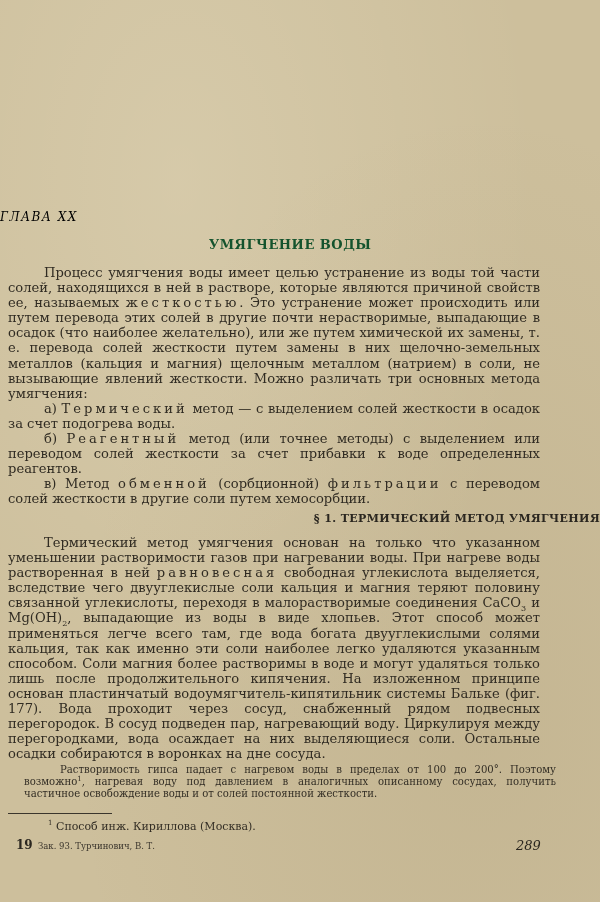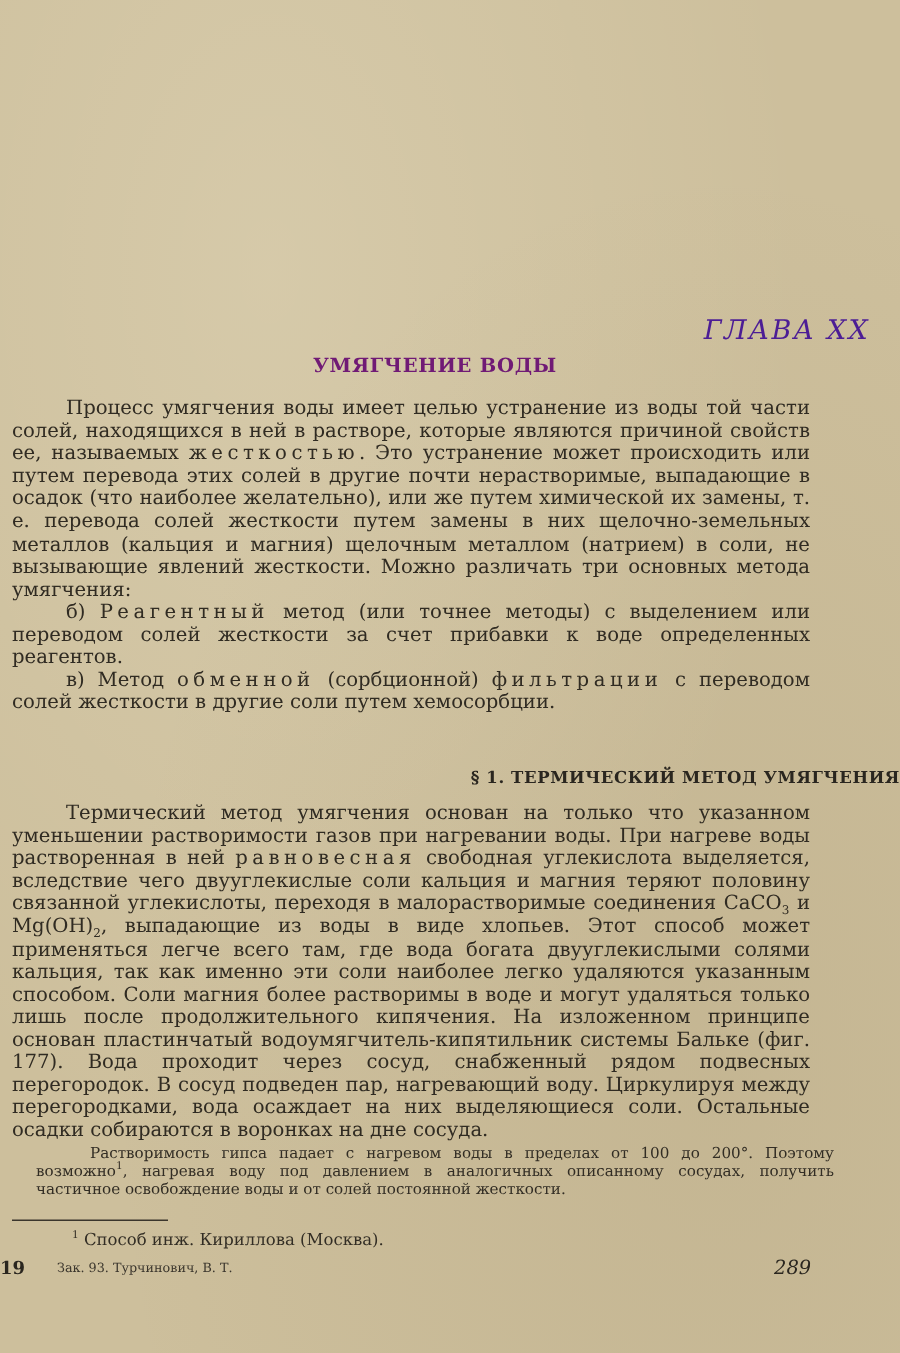--- a/index.html
+++ b/index.html
@@ -11,27 +11,27 @@
       radial-gradient(ellipse at 80% 80%, rgba(120,100,60,0.10), transparent 60%);
     font-family: "DejaVu Serif", "Liberation Serif", serif;
     color: #2e2a22;
     position: relative;
   }
   .page {
     position: absolute; left: 0; top: 0; width: 600px; height: 902px;
   }
   .chapter-label {
     position: absolute; top: 210px; left: 0; width: 580px;
-    text-align: right; font-style: italic; font-size: 18px;
-    letter-spacing: 1.5px; color: #4c1d95;
+    text-align: left; font-style: italic; font-size: 12px;
+    letter-spacing: 1.5px; color: #000000;
   }
   .chapter-title {
     position: absolute; top: 237px; left: 0; width: 580px;
     text-align: center; font-weight: bold; font-size: 13px;
-    letter-spacing: 0.5px; color: #701a75;
+    letter-spacing: 0.5px; color: #14532d;
   }
   .body-block {
     position: absolute; left: 8px; width: 532px;
     font-size: 13.1px; line-height: 15.1px; text-align: justify;
     color: #302b22;
   }
   .body-block p { margin: 0; text-indent: 36px; }
   .spaced { letter-spacing: 3px; }
   .section-title {
     position: absolute; top: 512px; left: 0; width: 600px;
@@ -49,21 +49,21 @@
     position: absolute; left: 8px; top: 813px; width: 104px; height: 1px;
     background: #3a352c;
   }
   .footnote {
     position: absolute; left: 48px; top: 820px;
     font-size: 11px; color: #322d24;
   }
   sup { font-size: 7px; vertical-align: super; line-height: 0; }
   sub { font-size: 8px; vertical-align: sub; line-height: 0; }
   .footer-sig {
-    position: absolute; left: 0; top: 838px; font-weight: bold;
+    position: absolute; left: 16px; top: 838px; font-weight: bold;
     font-size: 12px; color: #2a261f;
   }
   .footer-imprint {
     position: absolute; left: 42px; top: 841px;
     font-size: 8.5px; color: #3a352c; text-align: right;
   }
   .page-number {
     position: absolute; left: 516px; top: 838px;
     font-size: 13px; font-style: italic; color: #2a261f;
   }
@@ -71,20 +71,21 @@
 </head>
 <body>
 
 <div class="page">
 
   <div class="chapter-label">ГЛАВА XX</div>
   <div class="chapter-title">УМЯГЧЕНИЕ ВОДЫ</div>
 
   <div class="body-block" style="top:265px;">
     <p><span>Процесс умягчения воды имеет целью устранение из воды той части солей, находящихся в ней в растворе, которые являются причиной свойств ее, называемых</span> <span class="spaced">жесткостью</span><span>. Это устранение может происходить или путем перевода этих солей в другие почти нерастворимые, выпадающие в осадок (что наиболее желательно), или же путем химической их замены, т. е. перевода солей жесткости путем замены в них щелочно-земельных металлов (кальция и магния) щелочным металлом (натрием) в соли, не вызывающие явлений жесткости. Можно различать три основных метода умягчения:</span></p>
+    <p><span>а)</span> <span class="spaced">Термический</span><span> метод — с выделением солей жесткости в осадок за счет подогрева воды.</span></p>
     <p><span>б)</span> <span class="spaced">Реагентный</span><span> метод (или точнее методы) с выделением или переводом солей жесткости за счет прибавки к воде определенных реагентов.</span></p>
     <p><span>в)</span> <span>Метод </span><span class="spaced">обменной</span><span> (сорбционной) </span><span class="spaced">фильтрации</span><span> с переводом солей жесткости в другие соли путем хемосорбции.</span></p>
   </div>
 
   <div class="section-title">§ 1. ТЕРМИЧЕСКИЙ МЕТОД УМЯГЧЕНИЯ</div>
 
   <div class="body-block" style="top:535px;">
     <p><span>Термический метод умягчения основан на только что указанном уменьшении растворимости газов при нагревании воды. При нагреве воды растворенная в ней</span> <span class="spaced">равновесная</span><span> свободная углекислота выделяется, вследствие чего двууглекислые соли кальция и магния теряют половину связанной углекислоты, переходя в малорастворимые соединения CaCO</span><sub>3</sub><span> и Mg(OH)</span><sub>2</sub><span>, выпадающие из воды в виде хлопьев. Этот способ может применяться легче всего там, где вода богата двууглекислыми солями кальция, так как именно эти соли наиболее легко удаляются указанным способом. Соли магния более растворимы в воде и могут удаляться только лишь после продолжительного кипячения. На изложенном принципе основан пластинчатый водоумягчитель-кипятильник системы Бальке (фиг. 177). Вода проходит через сосуд, снабженный рядом подвесных перегородок. В сосуд подведен пар, нагревающий воду. Циркулируя между перегородками, вода осаждает на них выделяющиеся соли. Остальные осадки собираются в воронках на дне сосуда.</span></p>
   </div>
 

